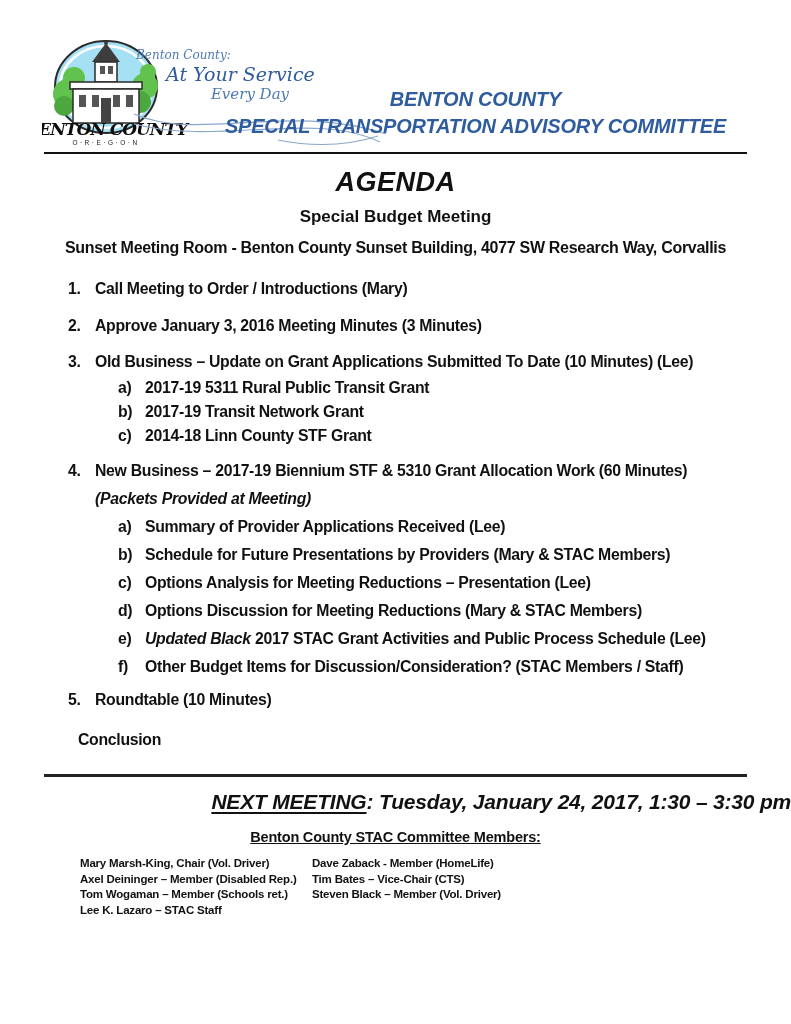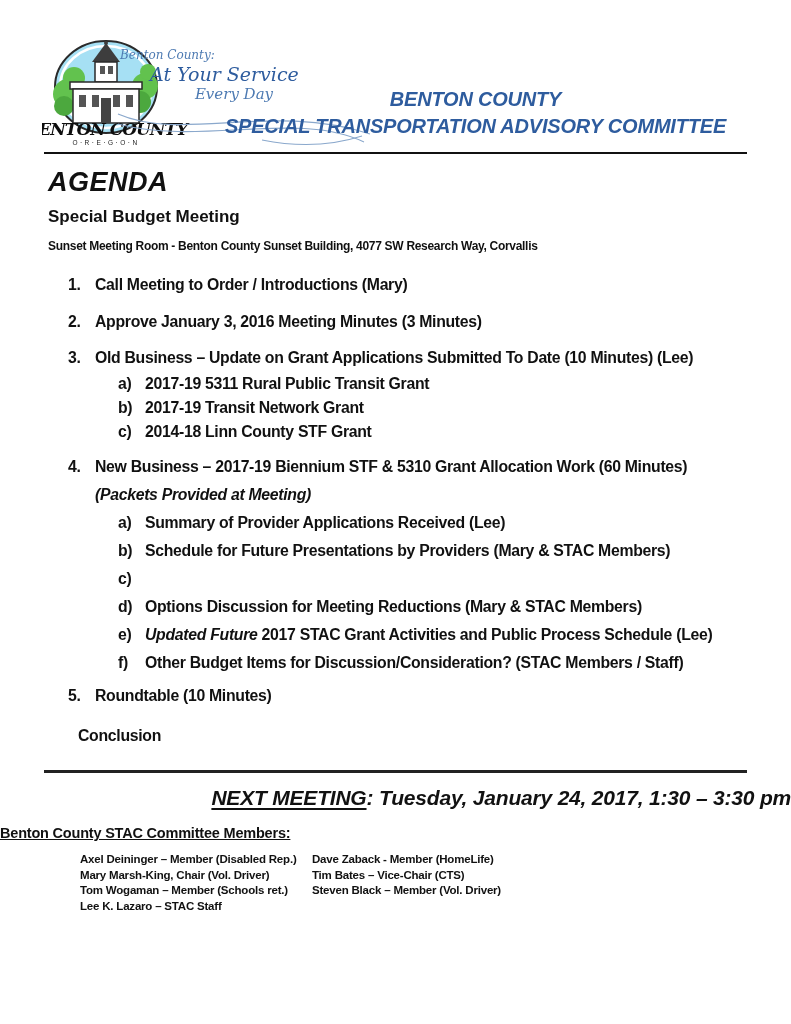--- a/index.html
+++ b/index.html
@@ -6,38 +6,38 @@
   body {
     width:791px; height:1024px; background:#ffffff;
     font-family:"Liberation Sans", sans-serif; color:#111;
     position:relative; overflow:hidden;
   }
   .page { position:relative; width:791px; height:1024px; background:#fff; }
 
   
   .top-header { position:relative; height:152px; }
   .logo-wrap { position:absolute; left:42px; top:38px; width:172px; height:112px; }
-  .tagline { position:absolute; left:120px; top:48px; width:270px; font-family:"DejaVu Serif", serif; font-style:italic; }
+  .tagline { position:absolute; left:136px; top:48px; width:270px; font-family:"DejaVu Serif", serif; font-style:italic; }
   .tagline-prefix { color:#4d7ab2; font-size:12px; }
   .tagline-main { color:#2e5c9e; font-size:19px; font-weight:normal; margin-left:30px; margin-top:1px; }
   .tagline-sub { color:#4d7ab2; font-size:15px; text-align:center; margin-right:42px; margin-top:0; }
   .swoosh { position:absolute; left:-8px; top:52px; }
   .committee-header {
     position:absolute; left:200px; right:40px; top:86px; text-align:center;
     color:#2e5c9e; font-weight:bold; font-style:italic;
     font-size:20px; line-height:27px; letter-spacing:-0.2px;
   }
   .rule1 { border:none; border-top:2.5px solid #111; margin:0 44px; }
 
   
-  .title-block { padding-top:13px;margin-left:48px; }
+  .title-block { text-align:center; padding-top:13px; }
   .agenda-title { font-size:27px; font-weight:bold; font-style:italic; margin:0; letter-spacing:0.5px; }
   .subtitle { font-size:17px; font-weight:bold; margin-top:9px; }
   .datetime { font-size:17.5px; font-weight:bold; margin-top:12px; letter-spacing:-0.3px; }
-  .location { font-size:12px; font-weight:bold; margin-top:12px; letter-spacing:-0.3px; }
+  .location { font-size:16px; font-weight:bold; margin-top:12px; letter-spacing:-0.3px; }
 
   
   .agenda { margin:21px 36px 0 68px; font-size:15.8px; font-weight:bold; letter-spacing:-0.3px; line-height:21px; }
   .item { display:flex; }
   .item .num { width:27px; flex:none; }
   .subitem { display:flex; margin-left:50px; }
   .subitem .letter { width:27px; flex:none; }
   .note { margin-left:27px; font-style:italic; }
   .emph { font-weight:bold; font-style:italic; }
   .mb-a { margin-bottom:16px; }
@@ -47,21 +47,21 @@
   .mb-e { margin-bottom:14px; }
   .mb-f { margin-bottom:7px; }
   .mb-g { margin-bottom:12px; }
   .mb-h { margin-bottom:19px; }
   .conclusion { margin-left:10px; }
 
   
   .rule2 { border:none; border-top:3.5px solid #222; margin:24px 44px 0; }
   .next-meeting { text-align:right; margin-top:13px; font-size:21px; font-weight:bold; font-style:italic; letter-spacing:-0.2px; }
   .nm-label { text-decoration:underline; text-decoration-thickness:2px; text-underline-offset:3px; }
-  .members-heading { margin-top:15px; font-size:14.5px; font-weight:bold; text-decoration:underline; letter-spacing:-0.2px; }
+  .members-heading { text-align:center; margin-top:15px; font-size:14.5px; font-weight:bold; text-decoration:underline; letter-spacing:-0.2px; }
   .members { display:flex; margin:11px 0 0 80px; font-size:11.5px; font-weight:bold; line-height:15.5px; letter-spacing:-0.2px; }
   .mcol { width:232px; flex:none; }
   .mcol:last-child { width:auto; }
 </style>
 </head>
 <body>
 
 <div class="page">
 
   <div class="top-header">
@@ -158,28 +158,29 @@
     <div class="subitem mb-f">
       <span class="letter">a)</span>
       <span class="txt">Summary of Provider Applications Received  (Lee)</span>
     </div>
     <div class="subitem mb-f">
       <span class="letter">b)</span>
       <span class="txt">Schedule for Future Presentations by Providers  (Mary &amp; STAC Members)</span>
     </div>
     <div class="subitem mb-f">
       <span class="letter">c)</span>
+      <span class="txt">Options Analysis for Meeting Reductions – Presentation (Lee)</span>
     </div>
     <div class="subitem mb-f">
       <span class="letter">d)</span>
       <span class="txt">Options Discussion for Meeting Reductions (Mary &amp; STAC Members)</span>
     </div>
     <div class="subitem mb-f">
       <span class="letter">e)</span>
-      <span class="txt"><em class="emph">Updated Future</em><span> 2017 STAC Grant Activities and Public Process Schedule (Lee)</span></span>
+      <span class="txt"><em class="emph">Updated Black</em><span> 2017 STAC Grant Activities and Public Process Schedule (Lee)</span></span>
     </div>
     <div class="subitem mb-g">
       <span class="letter">f)</span>
       <span class="txt">Other Budget Items for Discussion/Consideration?  (STAC Members / Staff)</span>
     </div>
 
     <div class="item mb-h">
       <span class="num">5.</span>
       <span class="txt">Roundtable (10 Minutes)</span>
     </div>
@@ -190,22 +191,22 @@
   <hr class="rule2">
 
   <div class="next-meeting">
     <span class="nm-label">NEXT MEETING</span><span>: Tuesday, January 24, 2017, 1:30 – 3:30 pm</span>
   </div>
 
   <div class="members-heading">Benton County STAC Committee Members:</div>
 
   <div class="members">
     <div class="mcol">
+      <div>Mary Marsh-King, Chair (Vol. Driver)</div>
       <div>Axel Deininger – Member (Disabled Rep.)</div>
-      <div>Mary Marsh-King, Chair (Vol. Driver)</div>
       <div>Tom Wogaman – Member (Schools ret.)</div>
       <div>Lee K. Lazaro – STAC Staff</div>
     </div>
     <div class="mcol">
       <div>Dave Zaback - Member (HomeLife)</div>
       <div>Tim Bates – Vice-Chair (CTS)</div>
       <div>Steven Black – Member (Vol. Driver)</div>
     </div>
   </div>
 

